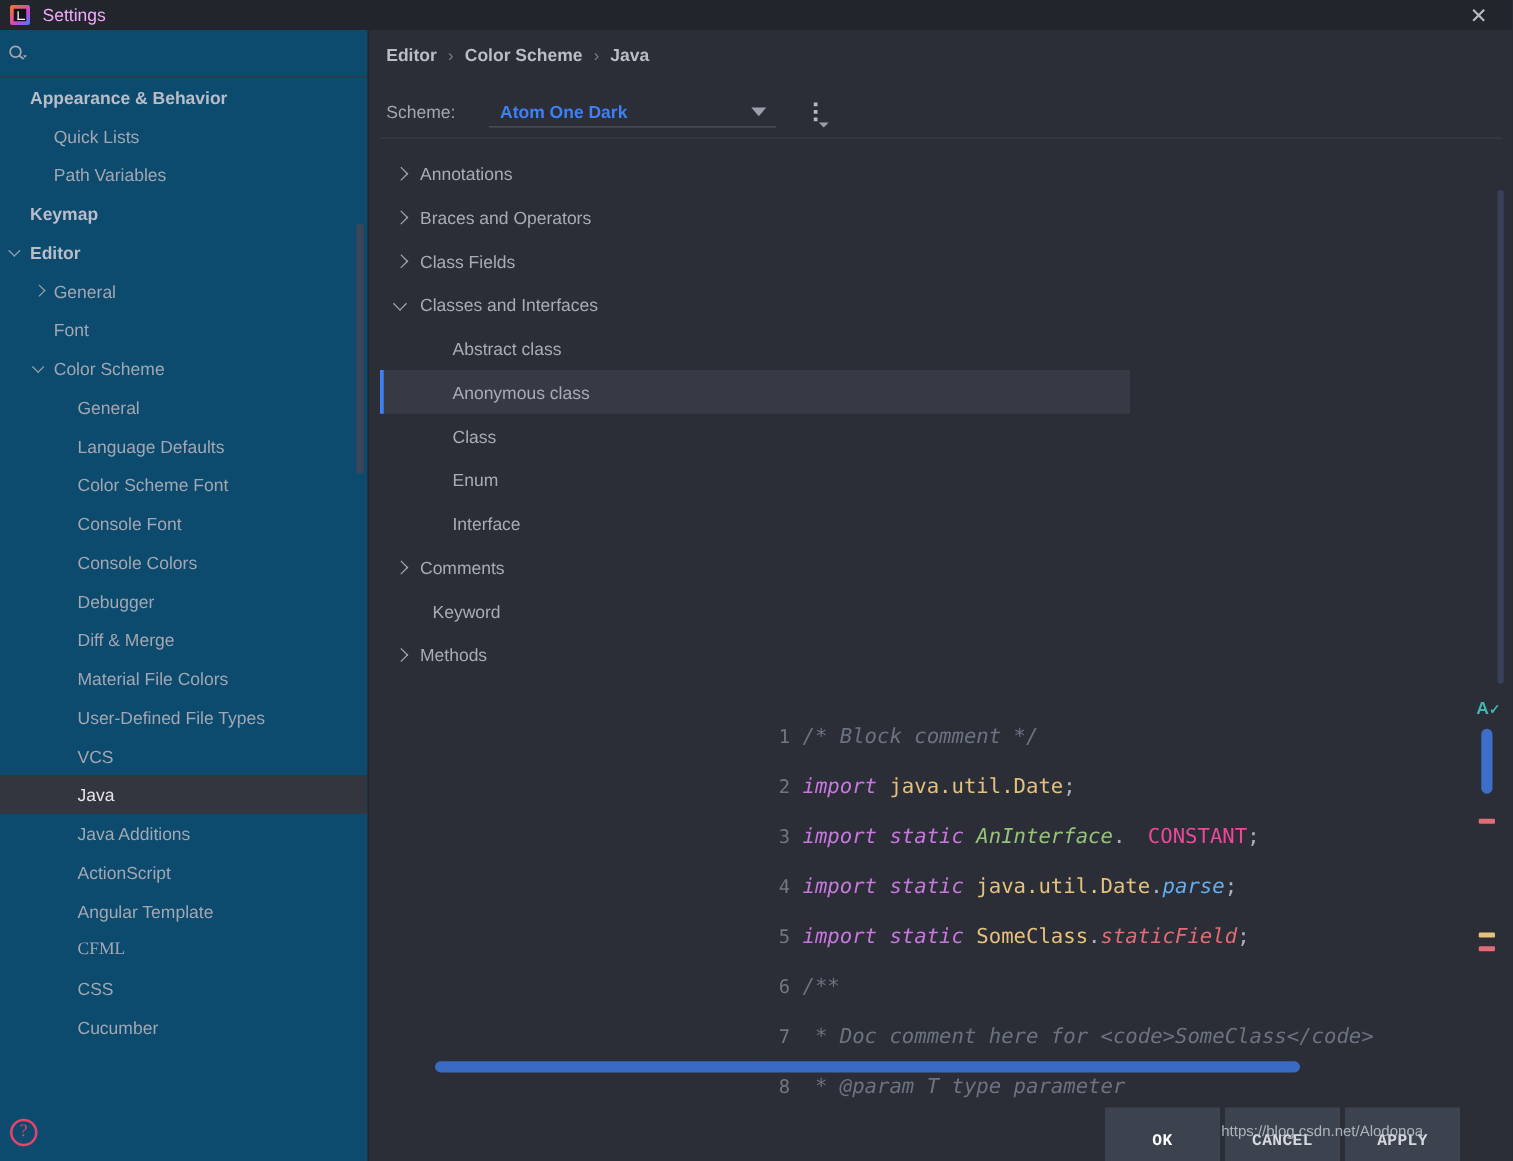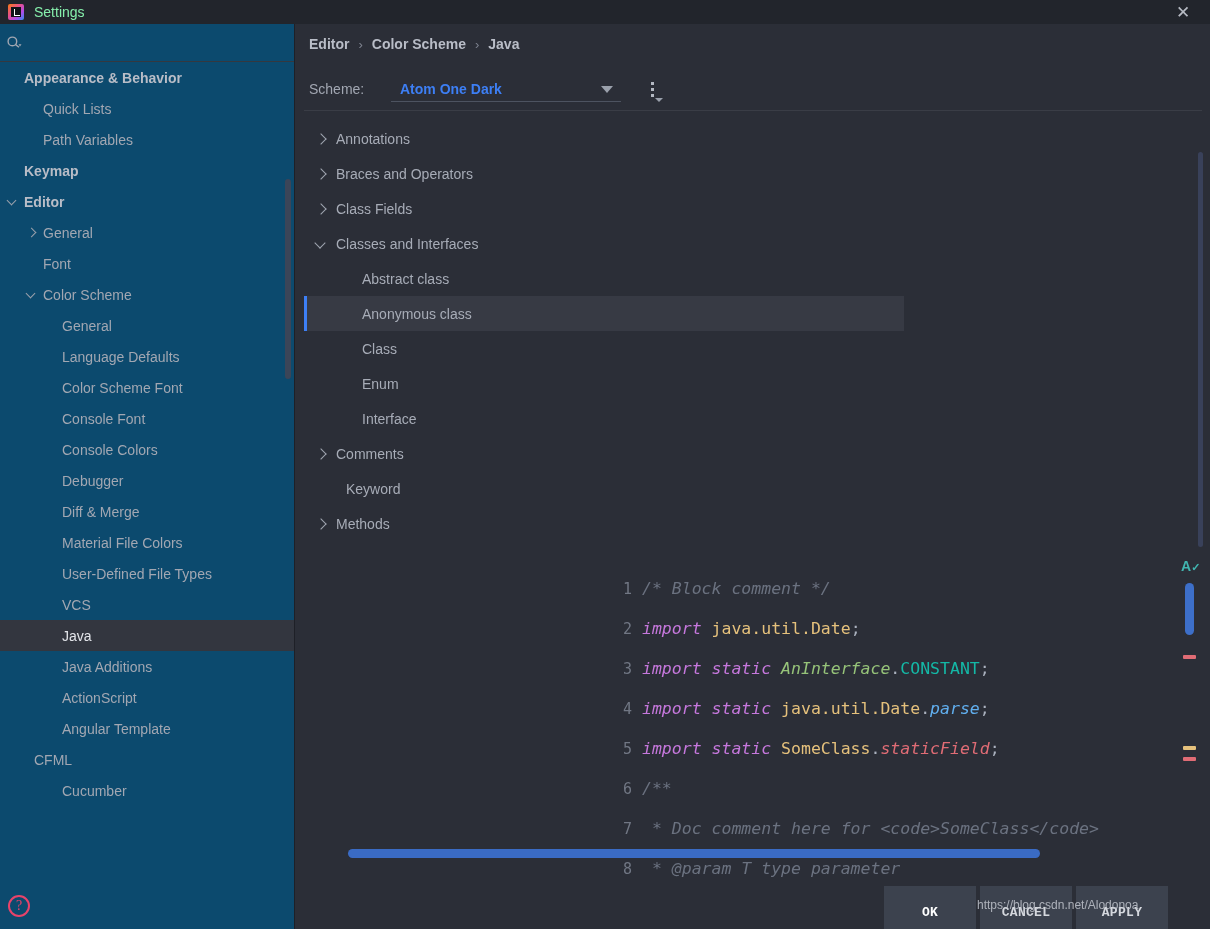--- a/index.html
+++ b/index.html
@@ -29,21 +29,21 @@
   }
   .tb-logo::after {
     content: ""; position: absolute; left: 3px; top: 3px; width: 10px; height: 10px;
     background: #111318;
   }
   .tb-logo::before {
     content:""; position:absolute; left:6px; top:5px; width:5px; height:6px;
     border-left:1px solid #fff; border-bottom:1px solid #fff; z-index:2;
   }
   .tb-title {
-    margin-left: 10px; font-size: 14px; color: #86efac;
+    margin-left: 10px; font-size: 14px; color: #f0abfc;
   }
   .tb-close {
     position: absolute; right: 12px; top: 0; width: 30px; height: 24px;
     display: flex; align-items: center; justify-content: center;
     color: #b6bac3; font-size: 17px; line-height: 1; cursor: pointer;
   }
 
   
   .sidebar {
     position: absolute; left: 0; top: 24px; width: 295px; height: 905px;
@@ -189,21 +189,21 @@
     white-space: pre;
   }
   .ln {
     display: inline-block; width: 26px; text-align: right; color: #6f7embed;
     color: #717784; margin-right: 10px; font-size: 15px;
   }
   .cm { color: #6b7280; font-style: italic; }
   .kw { color: #c678dd; font-style: italic; }
   .cls { color: #e5c17c; }
   .iface { color: #96c379; font-style: italic; }
-  .const { color: #14b8a6; }
+  .const { color: #ec4899; margin-left: 18px; }
   .punct { color: #abb2bf; }
   .meth { color: #61afef; font-style: italic; }
   .fld { color: #e06c75; font-style: italic; }
   .hscroll {
     position: absolute; left: 348px; top: 849px; width: 692px; height: 9px;
     background: #3a6bc4; border-radius: 5px; cursor: pointer;
   }
 
   
   .stripe { position: absolute; left: 1178px; top: 555px; width: 24px; height: 310px; }
@@ -334,23 +334,27 @@
           <span class="lbl">Java Additions</span>
         </div>
         <div class="tnode" style="padding-left: 44px;">
           <span class="arrow"></span>
           <span class="lbl">ActionScript</span>
         </div>
         <div class="tnode" style="padding-left: 44px;">
           <span class="arrow"></span>
           <span class="lbl">Angular Template</span>
         </div>
-        <div class="tnode" style="padding-left: 16px;">
+        <div class="tnode" style="padding-left: 44px; font-family: Liberation Serif, serif;">
           <span class="arrow"></span>
           <span class="lbl">CFML</span>
+        </div>
+        <div class="tnode" style="padding-left: 44px;">
+          <span class="arrow"></span>
+          <span class="lbl">CSS</span>
         </div>
         <div class="tnode" style="padding-left: 44px;">
           <span class="arrow"></span>
           <span class="lbl">Cucumber</span>
         </div>
       </div>
     <div class="sb-scroll"></div>
   </div>
   <div class="help-icon">?</div>
 

